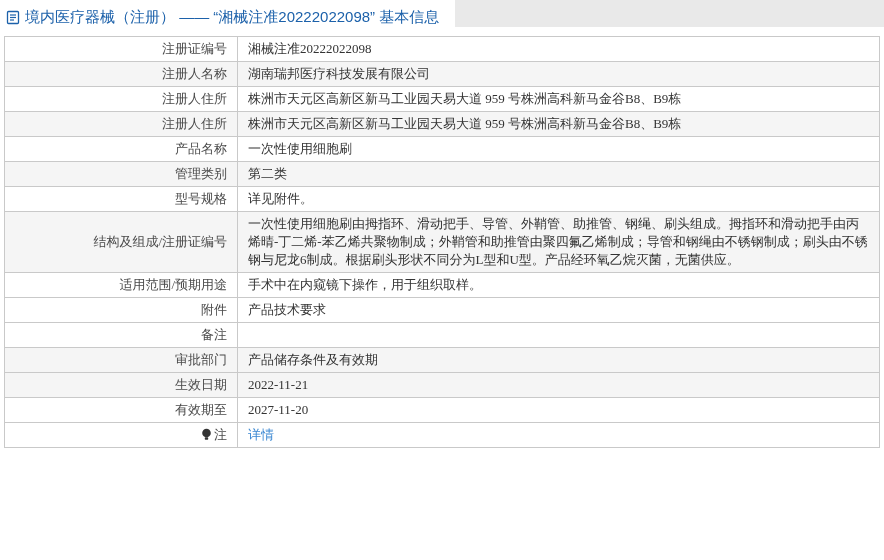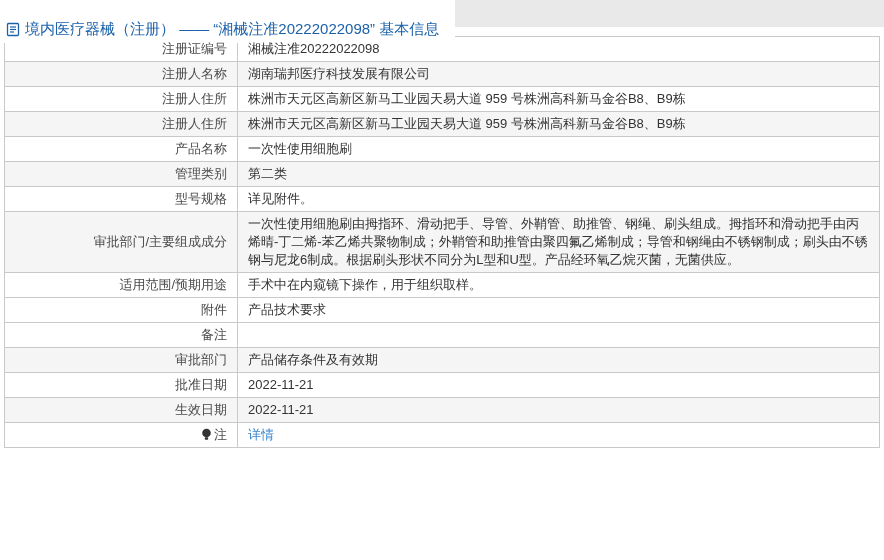--- a/index.html
+++ b/index.html
@@ -12,26 +12,26 @@
   }
   html,body{margin:0;padding:0;}
   body{
     width:884px;height:560px;background:#ffffff;overflow:hidden;
     font-family:"Liberation Sans","DejaVu Sans",sans-serif;
     font-size:13px;color:var(--text);
   }
   .topbar{height:27px;background:#e9e9e9;width:100%;}
   .title-tab{
     display:inline-flex;align-items:center;height:27px;background:#ffffff;
-    padding:16px 16px 0 6px;color:var(--accent);font-size:15px;gap:5px;white-space:nowrap;
+    padding:4px 16px 0 6px;color:var(--accent);font-size:15px;gap:5px;white-space:nowrap;
   }
   .doc-icon{flex:0 0 auto;display:inline-block;}
   table.info{
     border-collapse:collapse;table-layout:fixed;
-    width:876px;margin:9px 4px 0 4px;
+    width:876px;margin:9px 4px 0 4px;font-family:Liberation Serif, serif;
   }
   table.info td{
     border:1px solid var(--border);
     padding:3px 10px;line-height:18px;vertical-align:middle;
     word-break:break-all;
   }
   td.cell-label{width:212px;text-align:right;color:var(--label);}
   tr.stripe{background:var(--stripe);}
   a.details-link{color:var(--link);text-decoration:none;cursor:pointer;}
   .bulb-icon{display:inline-block;vertical-align:-2px;margin-right:2px;}
@@ -79,46 +79,46 @@
       </tr>
       <tr class="stripe">
         <td class="cell-label"><span>管理类别</span></td>
         <td><span>第二类</span></td>
       </tr>
       <tr>
         <td class="cell-label"><span>型号规格</span></td>
         <td><span>详见附件。</span></td>
       </tr>
       <tr class="stripe">
-        <td class="cell-label"><span>审批部门/主要组成成分</span></td>
+        <td class="cell-label"><span>结构及组成/注册证编号</span></td>
         <td><span>一次性使用细胞刷由拇指环、滑动把手、导管、外鞘管、助推管、钢绳、刷头组成。拇指环和滑动把手由丙烯晴-丁二烯-苯乙烯共聚物制成；外鞘管和助推管由聚四氟乙烯制成；导管和钢绳由不锈钢制成；刷头由不锈钢与尼龙6制成。根据刷头形状不同分为L型和U型。产品经环氧乙烷灭菌，无菌供应。</span></td>
       </tr>
       <tr>
         <td class="cell-label"><span>适用范围/预期用途</span></td>
         <td><span>手术中在内窥镜下操作，用于组织取样。</span></td>
       </tr>
       <tr>
         <td class="cell-label"><span>附件</span></td>
         <td><span>产品技术要求</span></td>
       </tr>
       <tr>
         <td class="cell-label"><span>备注</span></td>
         <td><span></span></td>
       </tr>
       <tr class="stripe">
         <td class="cell-label"><span>审批部门</span></td>
         <td><span>产品储存条件及有效期</span></td>
       </tr>
-      <tr>
-        <td class="cell-label"><span>批准日期</span></td>
-        <td><span>2022-11-21</span></td>
-      </tr>
       <tr class="stripe">
         <td class="cell-label"><span>生效日期</span></td>
         <td><span>2022-11-21</span></td>
+      </tr>
+      <tr>
+        <td class="cell-label"><span>有效期至</span></td>
+        <td><span>2027-11-20</span></td>
       </tr>
       <tr>
         <td class="cell-label"><svg width="11" height="13" viewBox="0 0 11 13" class="bulb-icon">
             <circle cx="5.5" cy="5" r="4.3" fill="#333"></circle>
             <rect x="3.8" y="9.3" width="3.4" height="2.4" rx="0.6" fill="#333"></rect>
           </svg><span>注</span></td>
         <td><a class="details-link" href="#">详情</a></td>
       </tr>
     </tbody>
 </table>

